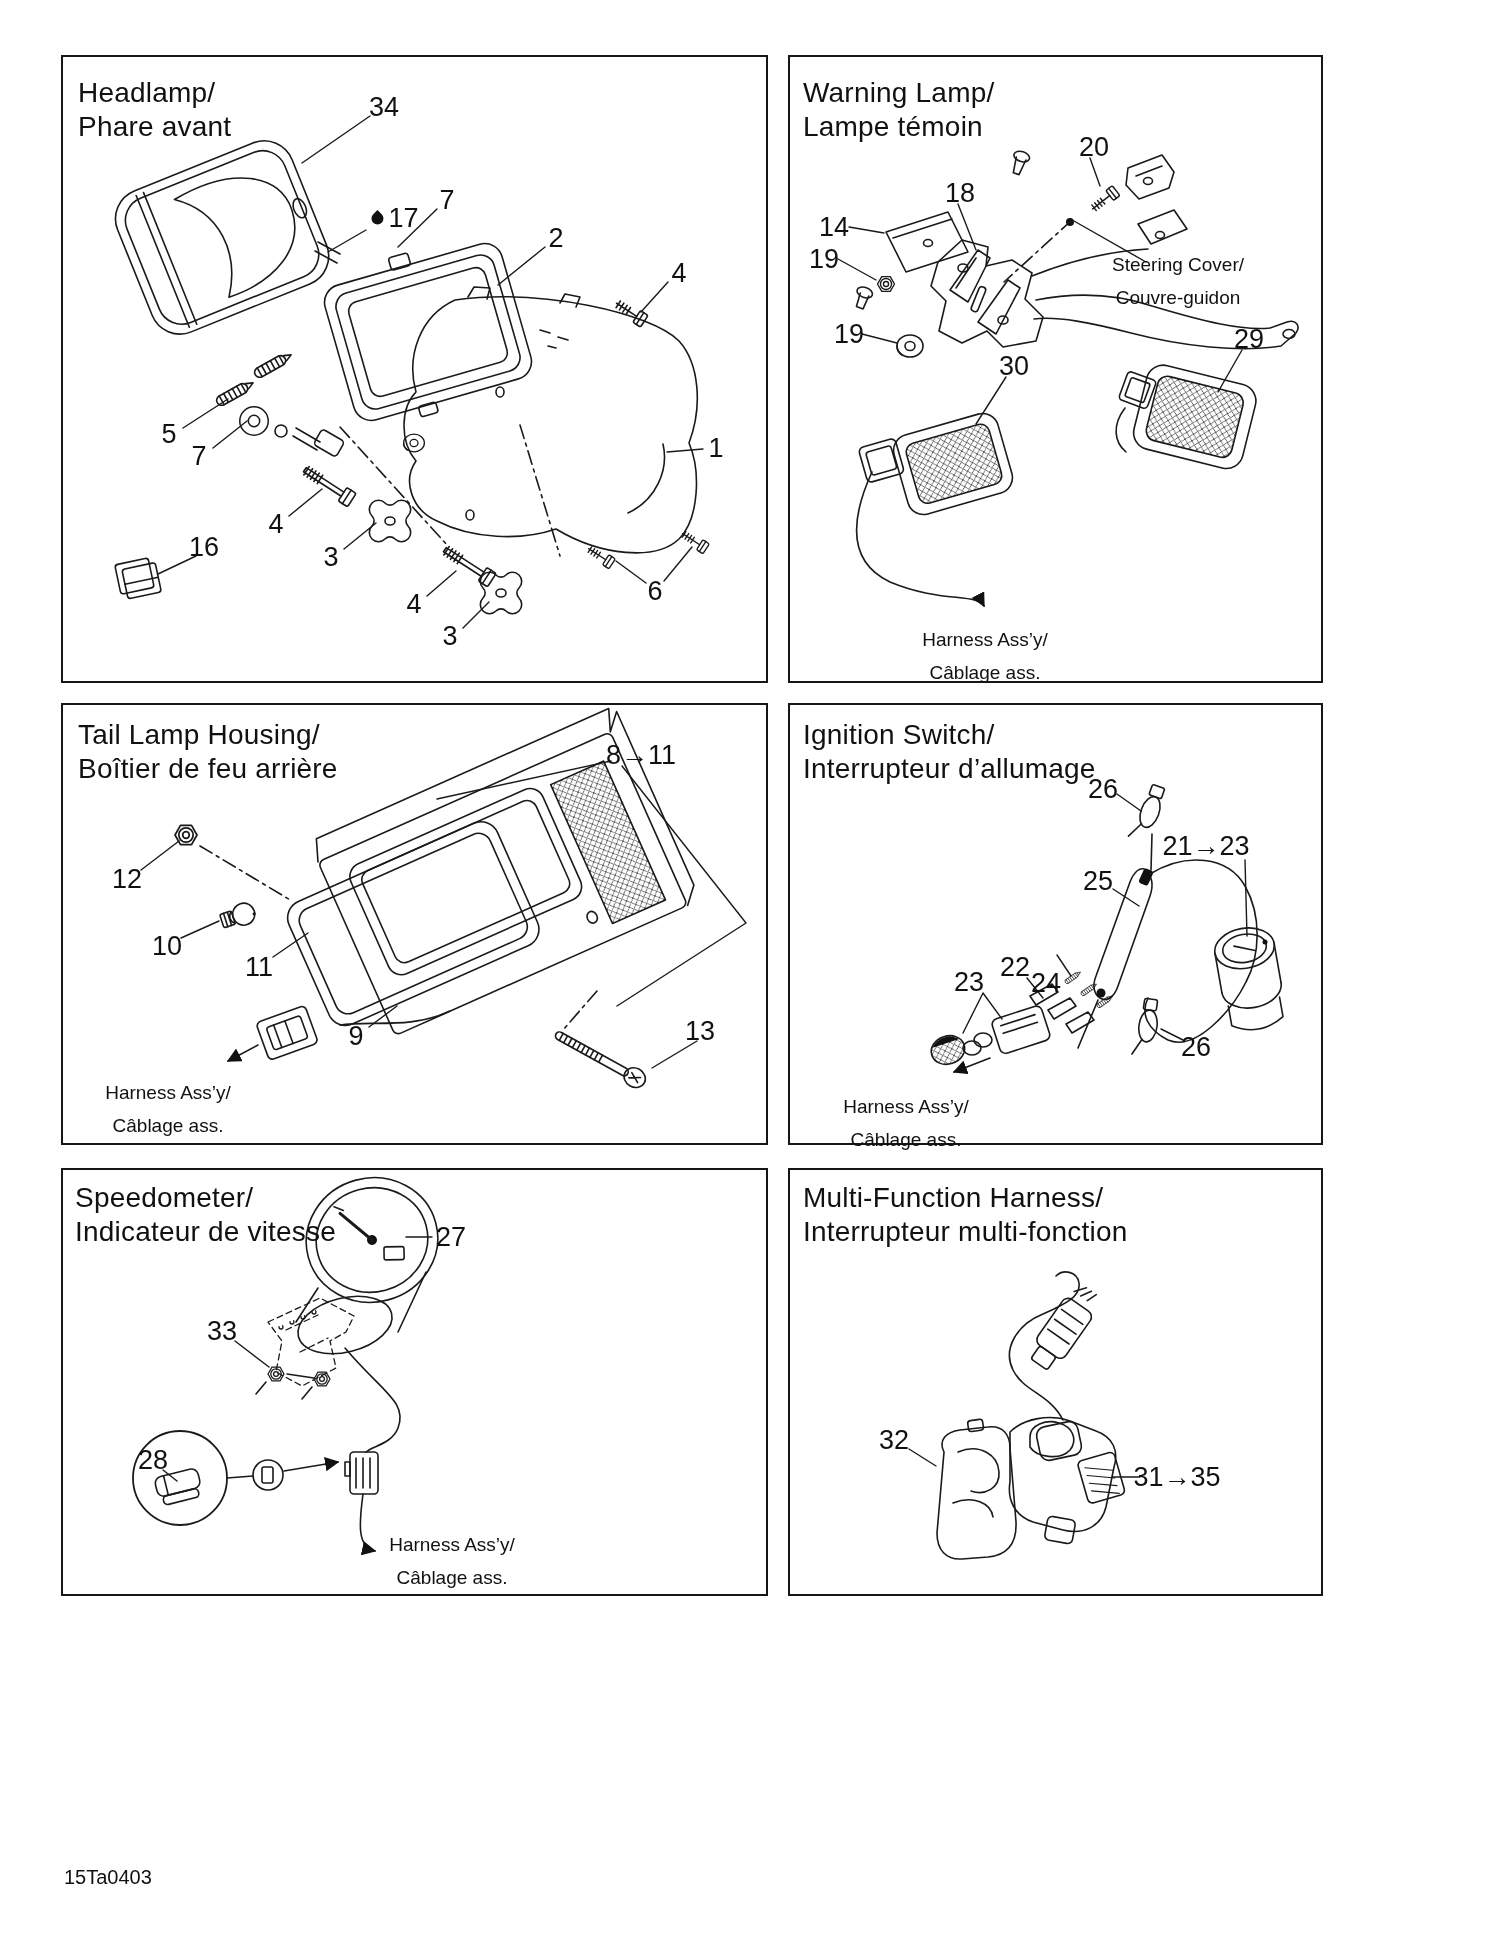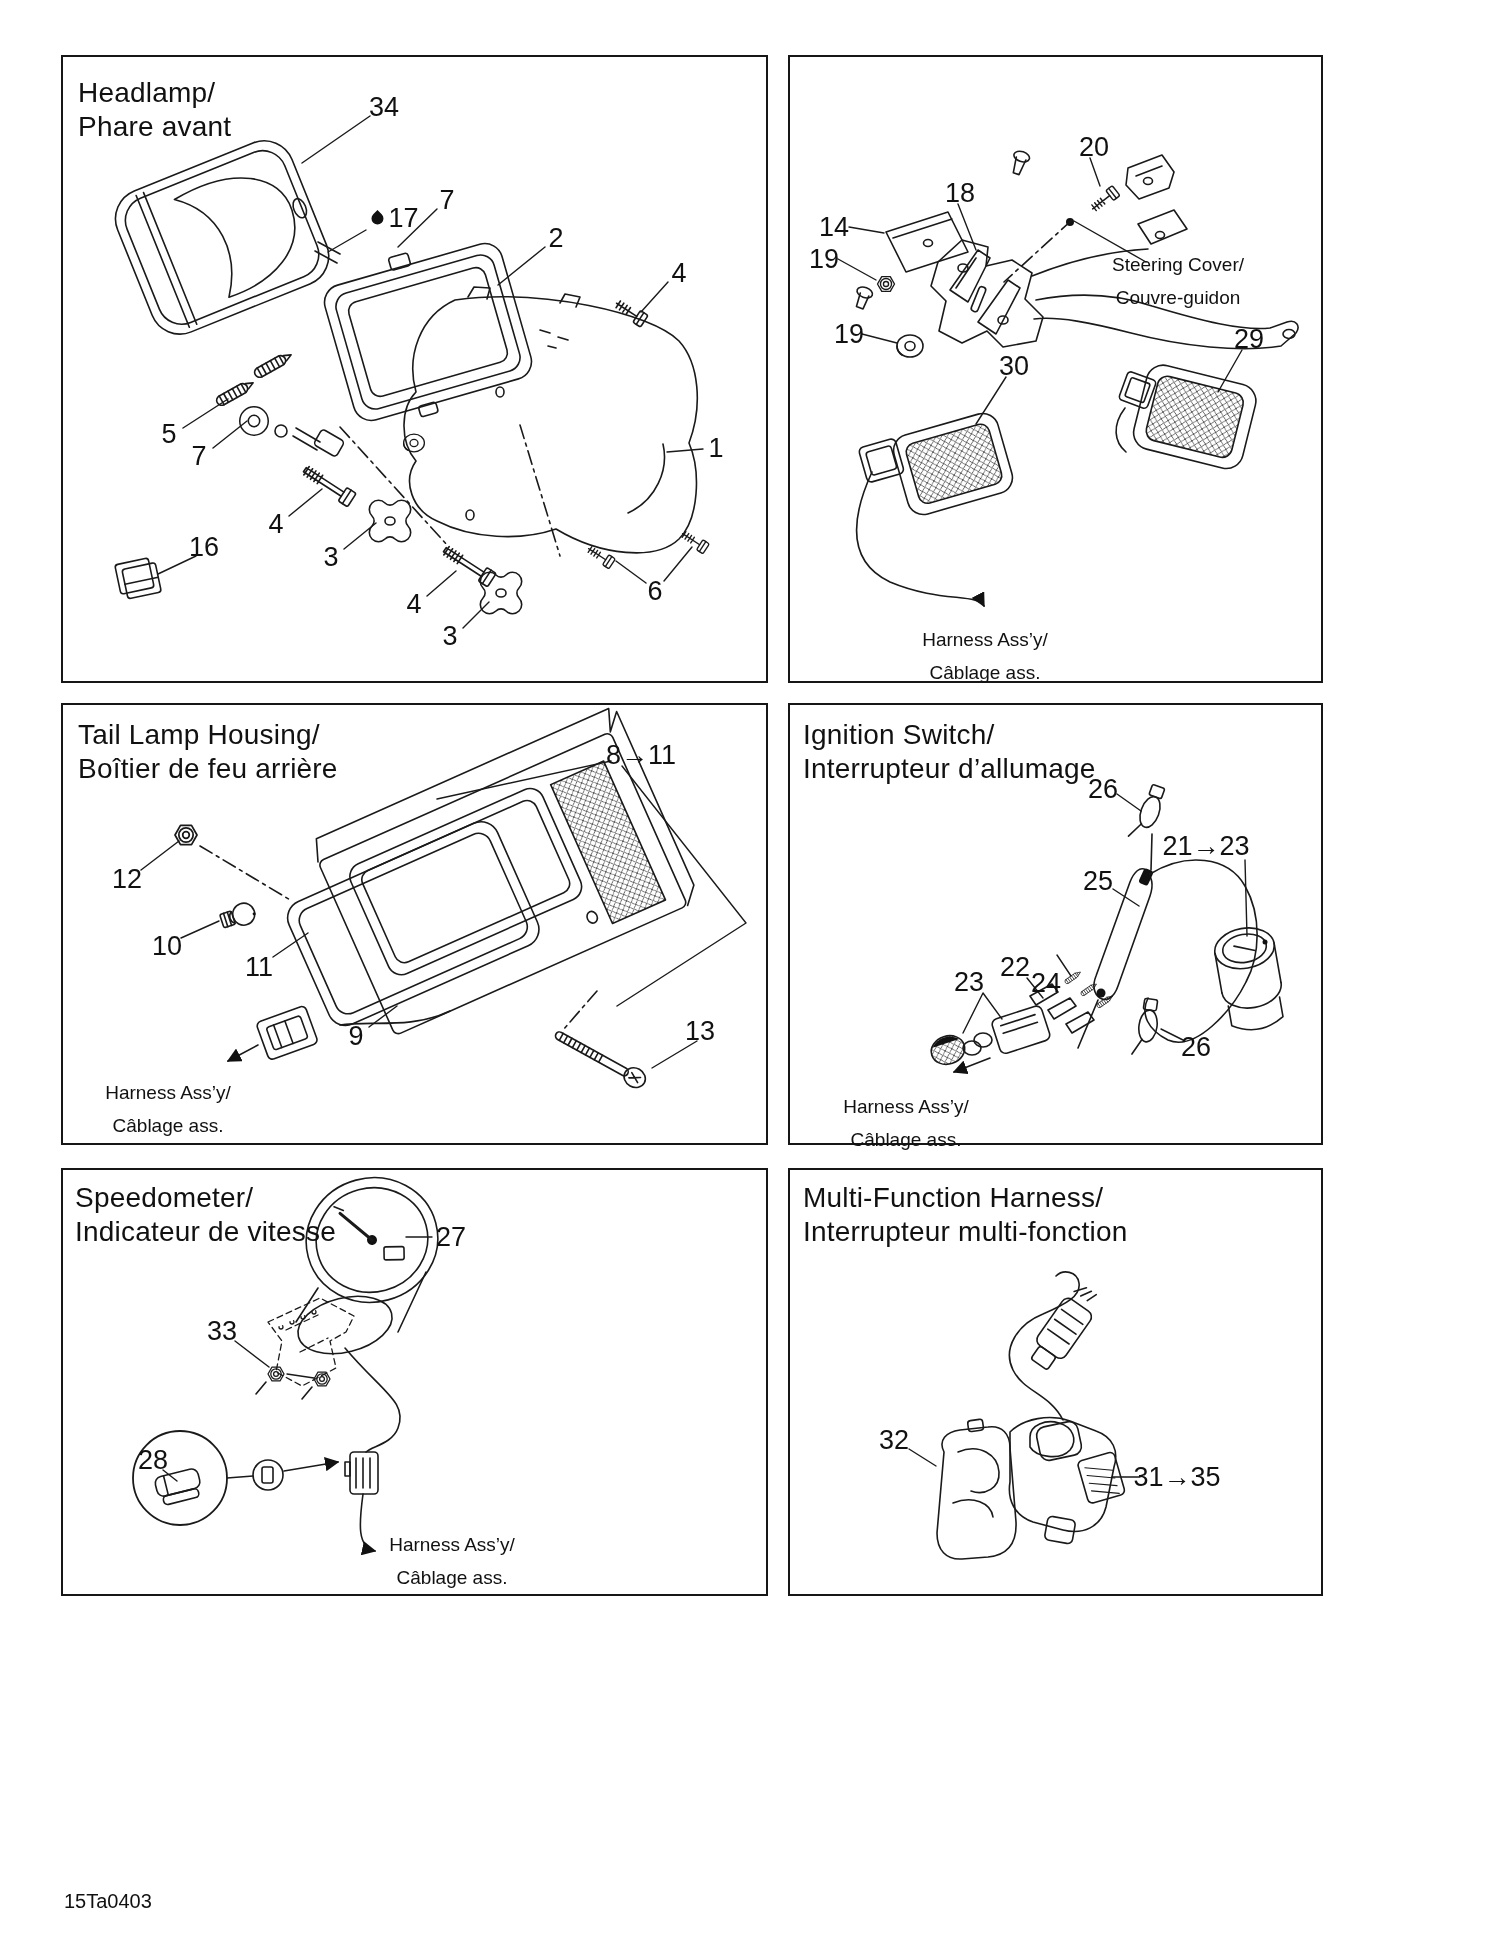--- a/index.html
+++ b/index.html
@@ -5,21 +5,21 @@
   html,body{margin:0;padding:0;background:#fff;}
   .page{position:relative;width:1500px;height:1941px;background:#fff;
         font-family:"Liberation Sans",sans-serif;color:#111;overflow:hidden;}
   .art{position:absolute;left:0;top:0;}
   .panel{position:absolute;border:2.5px solid #161616;box-sizing:border-box;}
   .panel-title{position:absolute;font-size:28px;line-height:34px;letter-spacing:.2px;}
   .tl{display:block;}
   .callout{position:absolute;transform:translate(-50%,-50%);font-size:27px;white-space:nowrap;}
   .annot{position:absolute;transform:translate(-50%,0);font-size:19px;line-height:33px;
          text-align:center;white-space:nowrap;}
-  .footer-code{position:absolute;font-size:20px;margin-top:24px;}
+  .footer-code{position:absolute;font-size:20px;}
   .droplet{display:inline-block;width:12px;height:12px;background:#111;
            border-radius:0 50% 50% 50%;transform:rotate(45deg);
            margin-right:5px;vertical-align:2px;}
 </style>
 </head>
 <body>
 
 <div class="page">
 
   <svg class="art" width="1500" height="1941" viewBox="0 0 1500 1941" stroke="#1a1a1a" stroke-width="1.6" fill="none" stroke-linecap="round" stroke-linejoin="round">
@@ -323,20 +323,24 @@
   <div class="panel" style="left:788px;top:55px;width:535px;height:628px"></div>
   <div class="panel" style="left:61px;top:703px;width:707px;height:442px"></div>
   <div class="panel" style="left:788px;top:703px;width:535px;height:442px"></div>
   <div class="panel" style="left:61px;top:1168px;width:707px;height:428px"></div>
   <div class="panel" style="left:788px;top:1168px;width:535px;height:428px"></div>
 
   <div class="panel-title" style="left:78px;top:76px">
     <span class="tl">Headlamp/</span>
     <span class="tl">Phare avant</span>
   </div>
+  <div class="panel-title" style="left:803px;top:76px">
+    <span class="tl">Warning Lamp/</span>
+    <span class="tl">Lampe témoin</span>
+  </div>
   <div class="panel-title" style="left:78px;top:718px">
     <span class="tl">Tail Lamp Housing/</span>
     <span class="tl">Boîtier de feu arrière</span>
   </div>
   <div class="panel-title" style="left:803px;top:718px">
     <span class="tl">Ignition Switch/</span>
     <span class="tl">Interrupteur d’allumage</span>
   </div>
   <div class="panel-title" style="left:75px;top:1181px">
     <span class="tl">Speedometer/</span>

